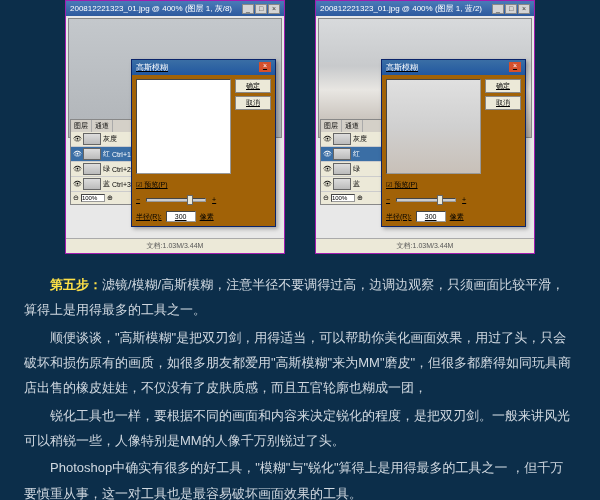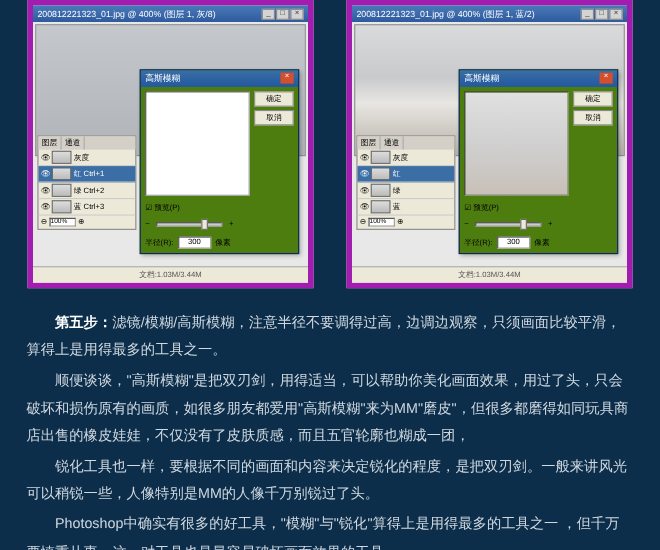--- a/index.html
+++ b/index.html
@@ -1,23 +1,23 @@
 <!DOCTYPE html>
 <html><head>
 <meta charset="utf-8">
 <style>
 * { margin: 0; padding: 0; box-sizing: border-box; }
 body { width: 600px; height: 500px; background: #0c2e4a; font-family: "Microsoft YaHei", SimSun, sans-serif; overflow: hidden; }
 .screenshots { display: flex; gap: 30px; padding: 0 20px; justify-content: center; }
-.ps-window { width: 260px; background: #e8e8e8; border: 5px solid #a21caf; position: relative; }
+.ps-window { width: 220px; background: #e8e8e8; border: 1px solid #a21caf; position: relative; }
 .ps-titlebar { background: linear-gradient(#4a7ab8, #2e5a9e); color: #fff; font-size: 8px; padding: 2px 4px; display: flex; justify-content: space-between; align-items: center; }
 .ps-titlebar .ctrls span { display: inline-block; width: 12px; height: 10px; background: #d4d4d4; border: 1px solid #888; margin-left: 1px; font-size: 7px; text-align: center; line-height: 8px; color: #333; }
 .ps-canvas { height: 120px; background: linear-gradient(#c4c8cc, #b0b4b8); border: 1px solid #888; margin: 2px; position: relative; }
 .ps-canvas.foggy { background: linear-gradient(#d8dadc 0%, #c8cacc 40%, #e8e6e2 60%, #b8b0a8 100%); }
-.ps-dialog { position: absolute; right: 8px; top: 58px; width: 145px; background: #4d7c0f; border: 1px solid #0a246a; box-shadow: 2px 2px 4px rgba(0,0,0,0.3); }
+.ps-dialog { position: absolute; right: 8px; top: 58px; width: 145px; background: #a16207; border: 1px solid #0a246a; box-shadow: 2px 2px 4px rgba(0,0,0,0.3); text-decoration: underline; }
 .dlg-titlebar { background: linear-gradient(#3a6ea5, #2258a0); color: #fff; font-size: 8px; padding: 2px 4px; display: flex; justify-content: space-between; }
 .dlg-titlebar .x { background: #d4502c; width: 12px; height: 10px; font-size: 7px; text-align: center; color: #fff; }
 .dlg-body { padding: 4px; display: flex; gap: 4px; }
 .dlg-preview { width: 95px; height: 95px; background: #fff; border: 1px inset #999; }
 .dlg-preview.foggy { background: linear-gradient(#e0e0e0 0%, #d0d0d0 50%, #c8c0b8 100%); }
 .dlg-btns { display: flex; flex-direction: column; gap: 3px; }
 .dlg-btns button { font-size: 7px; padding: 1px 4px; background: #ece9d8; border: 1px solid #888; width: 36px; }
 .dlg-check { font-size: 7px; padding: 2px 4px; }
 .dlg-slider { padding: 4px; display: flex; align-items: center; gap: 4px; font-size: 7px; }
 .dlg-slider .field { width: 30px; border: 1px inset #999; background: #fff; padding: 1px; text-align: center; }
@@ -28,21 +28,21 @@
 .ps-layers .tabset span { padding: 1px 3px; border-right: 1px solid #aaa; }
 .ps-layers .row { display: flex; align-items: center; padding: 1px 2px; border-bottom: 1px solid #ccc; gap: 2px; }
 .ps-layers .row.sel { background: #3a6ea5; color: #fff; }
 .ps-layers .thumb { width: 18px; height: 12px; background: linear-gradient(#ddd,#bbb); border: 1px solid #666; }
 .ps-layers .eye { width: 8px; font-size: 7px; }
 .ps-layers .opa { padding: 2px; display: flex; gap: 2px; align-items: center; }
 .ps-layers .opa input { width: 24px; font-size: 6px; border: 1px inset #999; }
 .ps-status { font-size: 7px; padding: 2px 4px; background: #ece9d8; border-top: 1px solid #aaa; text-align: center; color: #555; margin-top: 100px; }
 .article { padding: 18px 24px 12px 24px; color: #d0d8e0; font-size: 13px; line-height: 1.95; }
 .article p { text-indent: 2em; margin-bottom: 2px; }
-.step-label { color: #ffffff; font-weight: bold; }
+.step-label { color: #fde047; font-weight: bold; }
 </style>
 </head>
 <body>
 
 <div class="screenshots">
 
   <div class="ps-window">
     <div class="ps-titlebar">
       <span>200812221323_01.jpg @ 400% (图层 1, 灰/8)</span>
       <span class="ctrls"><span>_</span><span>□</span><span>×</span></span>

